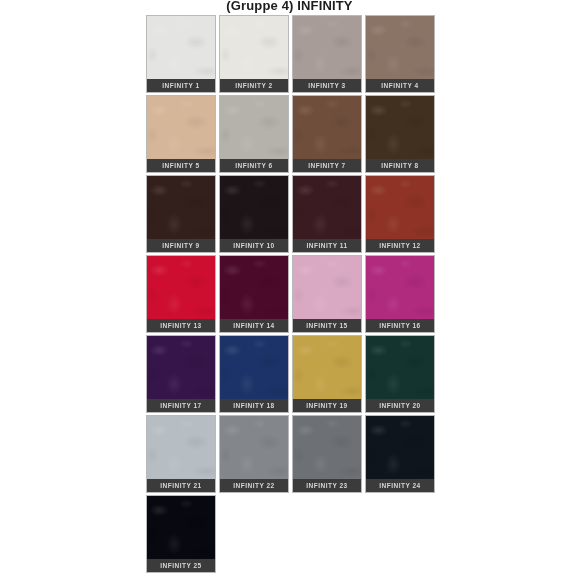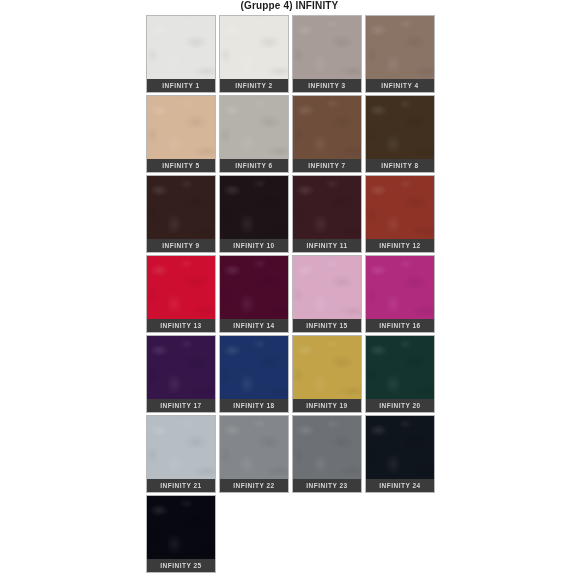--- a/index.html
+++ b/index.html
@@ -19,21 +19,21 @@
     width: 579px;
     height: 580px;
     background: #ffffff;
   }
   #page-title {
     position: absolute;
     top: 1px;
     left: 0;
     width: 579px;
     text-align: center;
-    font-size: 10px;
+    font-size: 13px;
     font-weight: bold;
     color: #1d1d1d;
     letter-spacing: 0.15px;
     line-height: 10px;
   }
   #swatch-grid {
     position: absolute;
     left: 146px;
     top: 15px;
     width: 290px;

